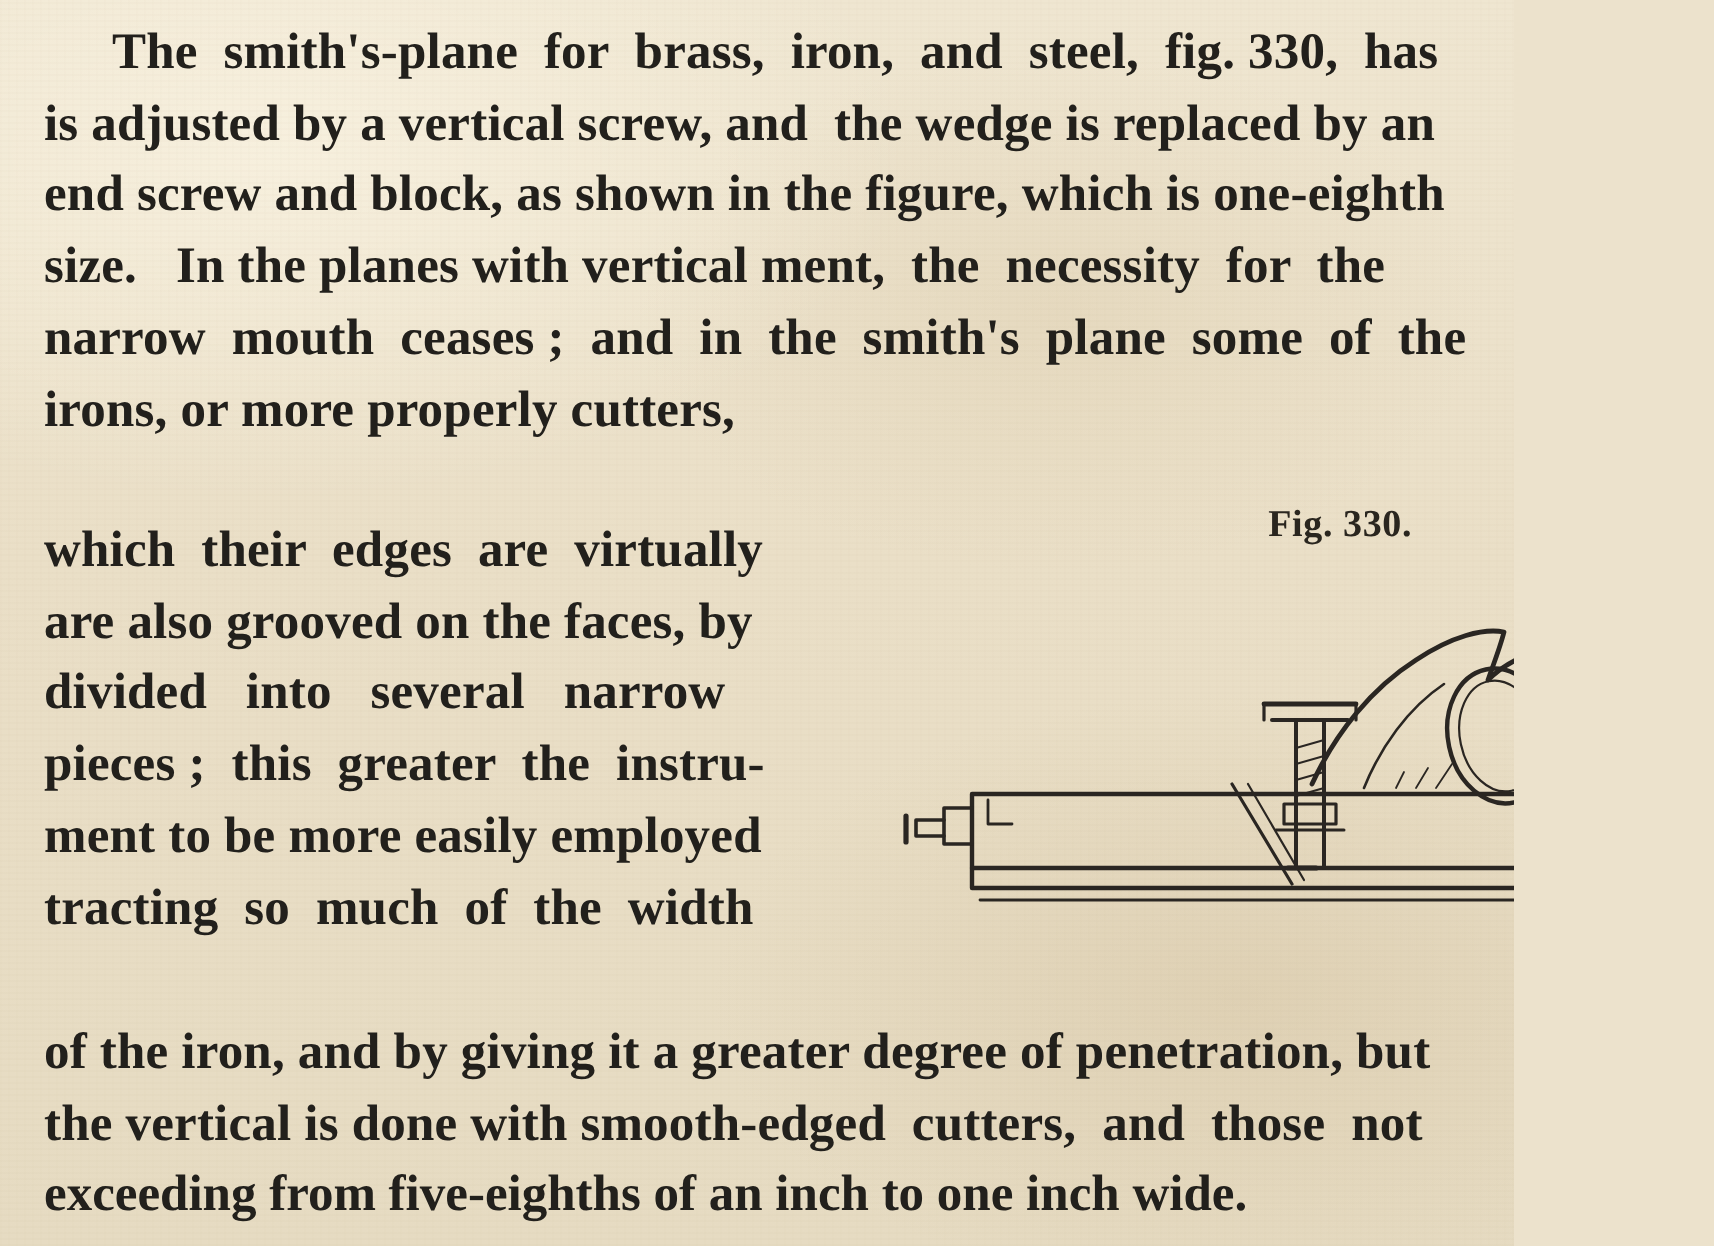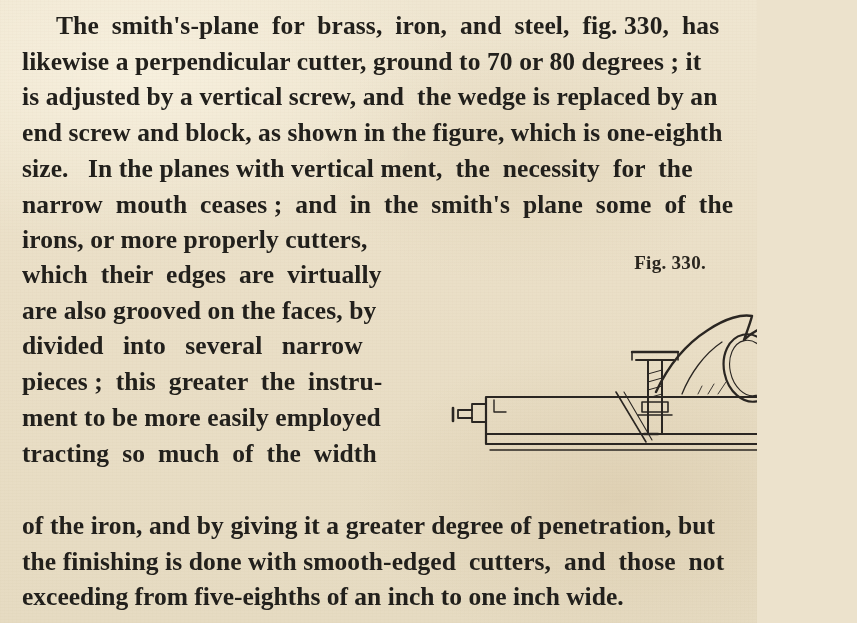--- a/index.html
+++ b/index.html
@@ -104,40 +104,39 @@
   }
 </style>
 </head>
 <body>
 
 <div class="page">
   <div class="grain"></div>
 
   <div class="text-block">
     <div class="line first-word">The  smith's-plane  for  brass,  iron,  and  steel,  fig. 330,  has</div>
-    <div class="line">likewise a perpendicular cutter, ground to 70 or 80 degrees ; it</div>
     <div class="line">is adjusted by a vertical screw, and  the wedge is replaced by an</div>
     <div class="line">end screw and block, as shown in the figure, which is one-eighth</div>
     <div class="line">size.   In the planes with vertical ment,  the  necessity  for  the</div>
     <div class="line">narrow  mouth  ceases ;  and  in  the  smith's  plane  some  of  the</div>
     <div class="line">irons, or more properly cutters,</div>
   </div>
 
   <div class="col-left">
     <div class="line">which  their  edges  are  virtually</div>
     <div class="line">are also grooved on the faces, by</div>
     <div class="line">divided   into   several   narrow</div>
     <div class="line">pieces ;  this  greater  the  instru-</div>
     <div class="line">ment to be more easily employed</div>
     <div class="line">tracting  so  much  of  the  width</div>
   </div>
 
   <div class="tail">
     <div class="line">of the iron, and by giving it a greater degree of penetration, but</div>
-    <div class="line">the finishing is done with smooth-edged  cutters,  and  those  not</div>
+    <div class="line">the vertical is done with smooth-edged  cutters,  and  those  not</div>
     <div class="lastline">exceeding from five-eighths of an inch to one inch wide.</div>
   </div>
 
   <div class="fig-caption">Fig. 330.</div>
 
   <div class="figure">
     <svg width="382" height="186" viewBox="0 0 382 186" xmlns="http://www.w3.org/2000/svg" fill="none" stroke="#2a2622" stroke-width="2.2" stroke-linecap="round" stroke-linejoin="round">
 
       <path d="M36 115 L360 115 L360 162 L36 162 Z"></path>
 

